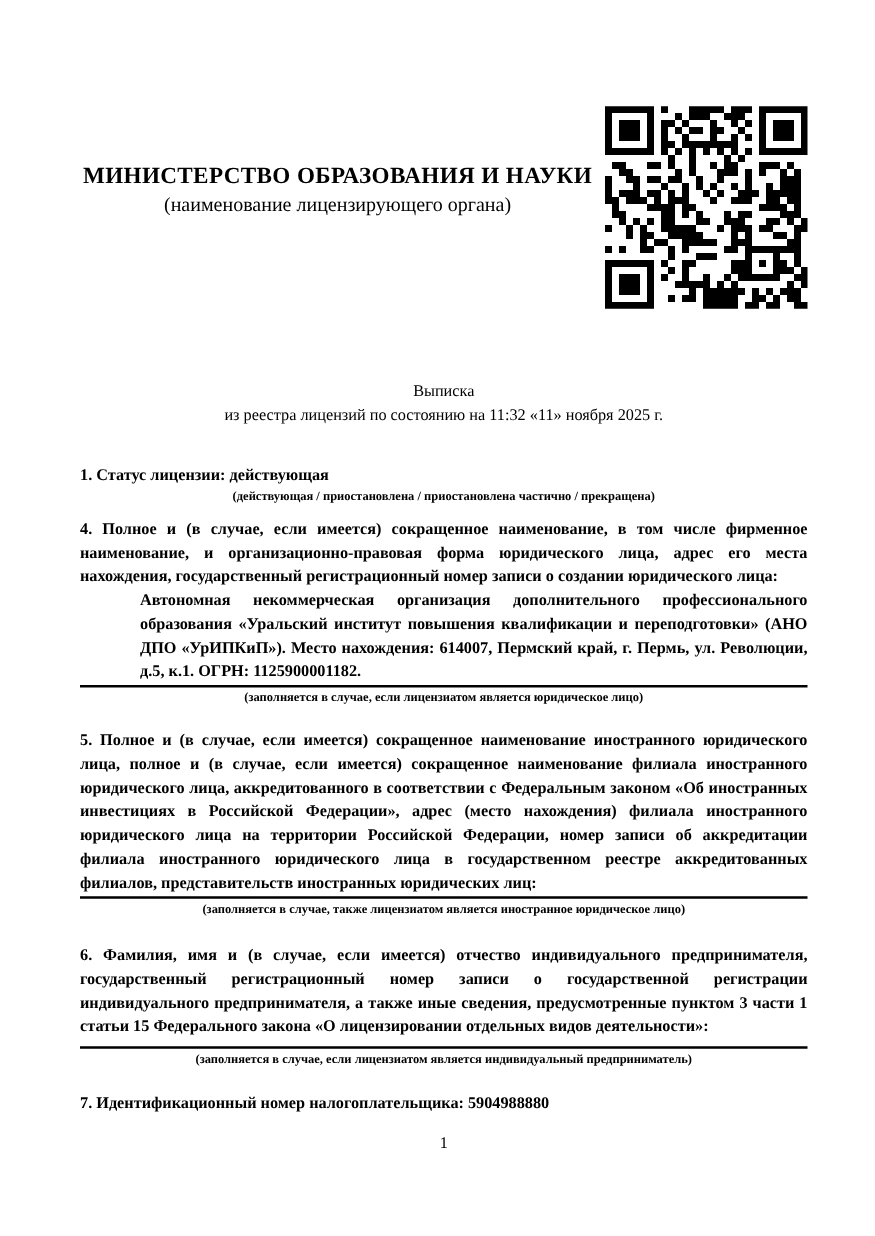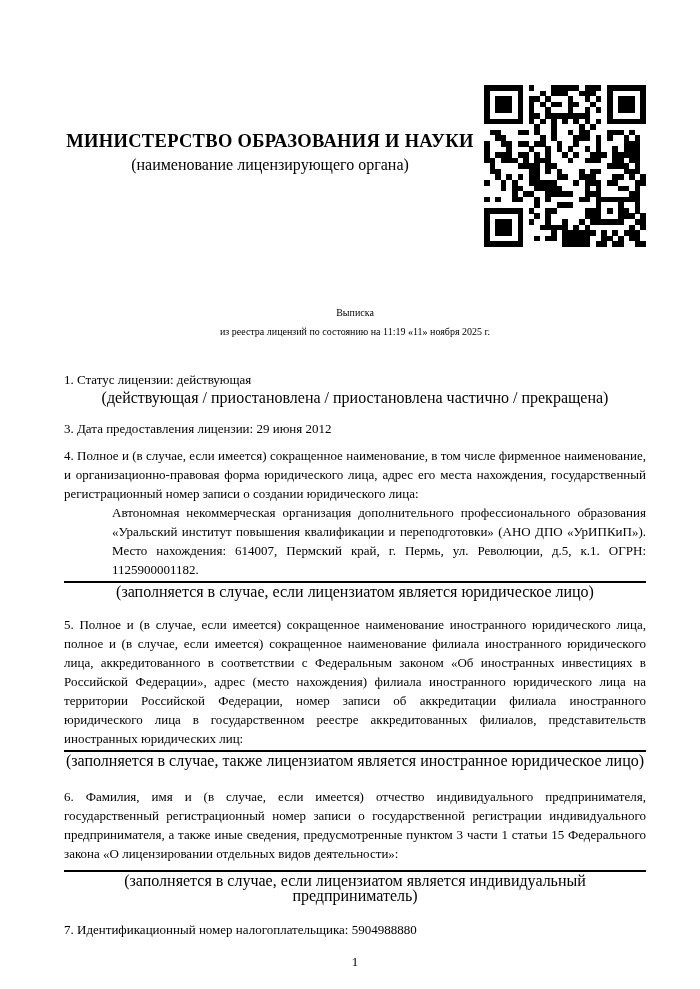--- a/index.html
+++ b/index.html
@@ -43,30 +43,30 @@
     flex: 0 0 auto;
     width: 162px;
     height: 162px;
     margin-left: 8px;
   }
   .qr-box svg { display: block; width: 162px; height: 162px; }
 
   .doc-title {
     margin-top: 56px;
     text-align: center;
-    font-size: 10px;
+    font-size: 13px;
     line-height: 19px;
   }
 
-  .items { font-size: 13px; line-height: 19px; }
+  .items { font-size: 13px; line-height: 19px; font-weight: bold; }
   .item { margin-top: 14px; }
   .item-text { text-align: justify; }
   .item-value { text-align: justify; margin-left: 48px; }
   .item-note {
-    font-size: 16px;
+    font-size: 10px;
     line-height: 15px;
     text-align: center;
     margin-top: 1px;
   }
   .mt-30 { margin-top: 29px; }
   .mt-20 { margin-top: 20px; }
   .mt-16 { margin-top: 16px; }
   .mt-19 { margin-top: 19px; }
   .mt-17 { margin-top: 17px; }
   .mt-8  { margin-top: 8px; }
@@ -515,34 +515,31 @@
             <rect x="128.48" y="156.41" width="5.64" height="5.64" fill="#000000"></rect>
             <rect x="134.07" y="156.41" width="5.64" height="5.64" fill="#000000"></rect>
             <rect x="150.83" y="156.41" width="5.64" height="5.64" fill="#000000"></rect>
             <rect x="156.41" y="156.41" width="5.64" height="5.64" fill="#000000"></rect>
           </svg>
       </div>
     </div>
 
     <div class="doc-title">
       <div>Выписка</div>
-      <div>из реестра лицензий по состоянию на 11:19 «11» ноября 2025 г.</div>
+      <div>из реестра лицензий по состоянию на 11:32 «11» ноября 2025 г.</div>
     </div>
 
     <div class="items">
 
       <div class="item mt-30">
         <div class="item-text">1. Статус лицензии: действующая</div>
         <div class="item-note">(действующая / приостановлена / приостановлена частично / прекращена)</div>
       </div>
 
 
-      <div class="item">
-        <div class="item-text">3. Дата предоставления лицензии: 29 июня 2012</div>
-      </div>
 
       <div class="item mt-8">
         <div class="item-text">4. Полное и (в случае, если имеется) сокращенное наименование, в том числе фирменное наименование, и организационно-правовая форма юридического лица, адрес его места нахождения, государственный регистрационный номер записи о создании юридического лица:</div>
         <div class="item-value">Автономная некоммерческая организация дополнительного профессионального образования «Уральский институт повышения квалификации и переподготовки» (АНО ДПО «УрИПКиП»). Место нахождения: 614007, Пермский край, г. Пермь, ул. Революции, д.5, к.1. ОГРН: 1125900001182.</div>
         <div class="field-rule"></div>
         <div class="item-note">(заполняется в случае, если лицензиатом является юридическое лицо)</div>
       </div>
 
       <div class="item mt-16">
         <div class="item-text">5. Полное и (в случае, если имеется) сокращенное наименование иностранного юридического лица, полное и (в случае, если имеется) сокращенное наименование филиала иностранного юридического лица, аккредитованного в соответствии с Федеральным законом «Об иностранных инвестициях в Российской Федерации», адрес (место нахождения) филиала иностранного юридического лица на территории Российской Федерации, номер записи об аккредитации филиала иностранного юридического лица в государственном реестре аккредитованных филиалов, представительств иностранных юридических лиц:</div>

